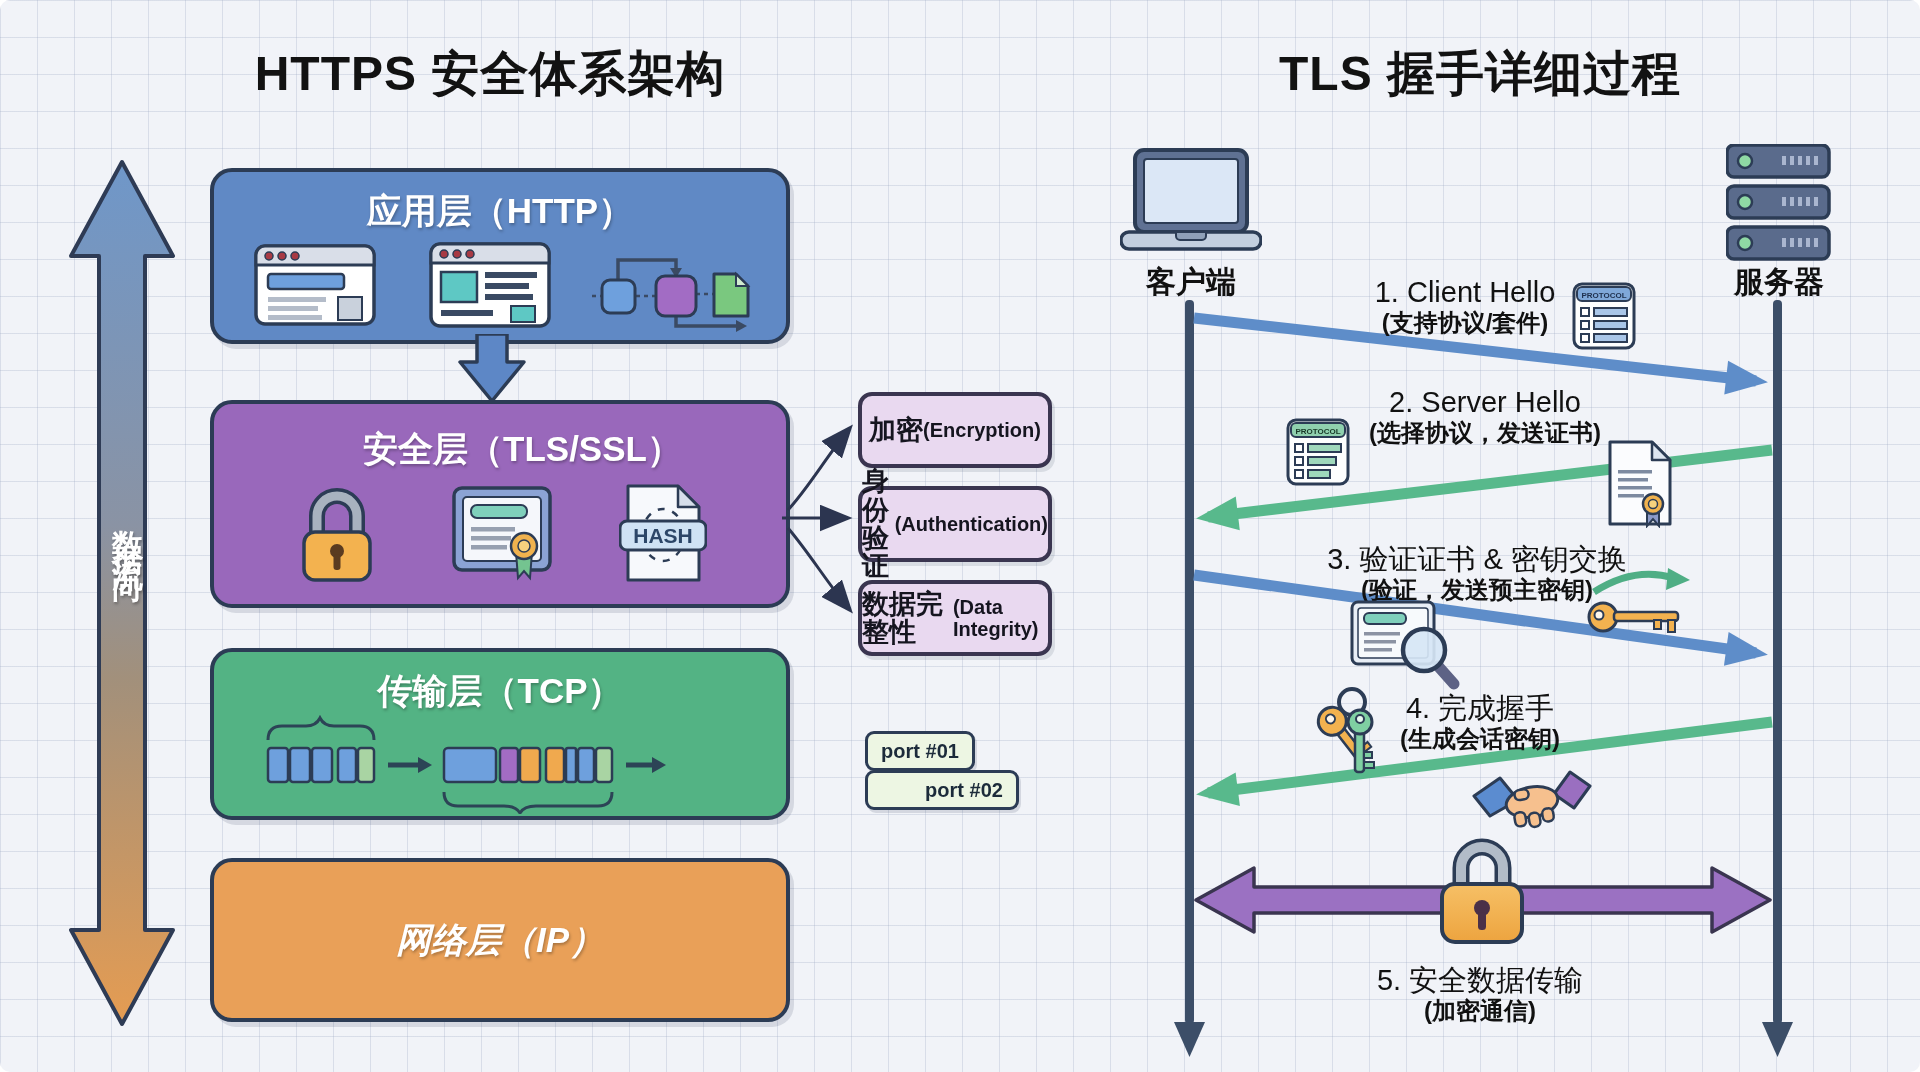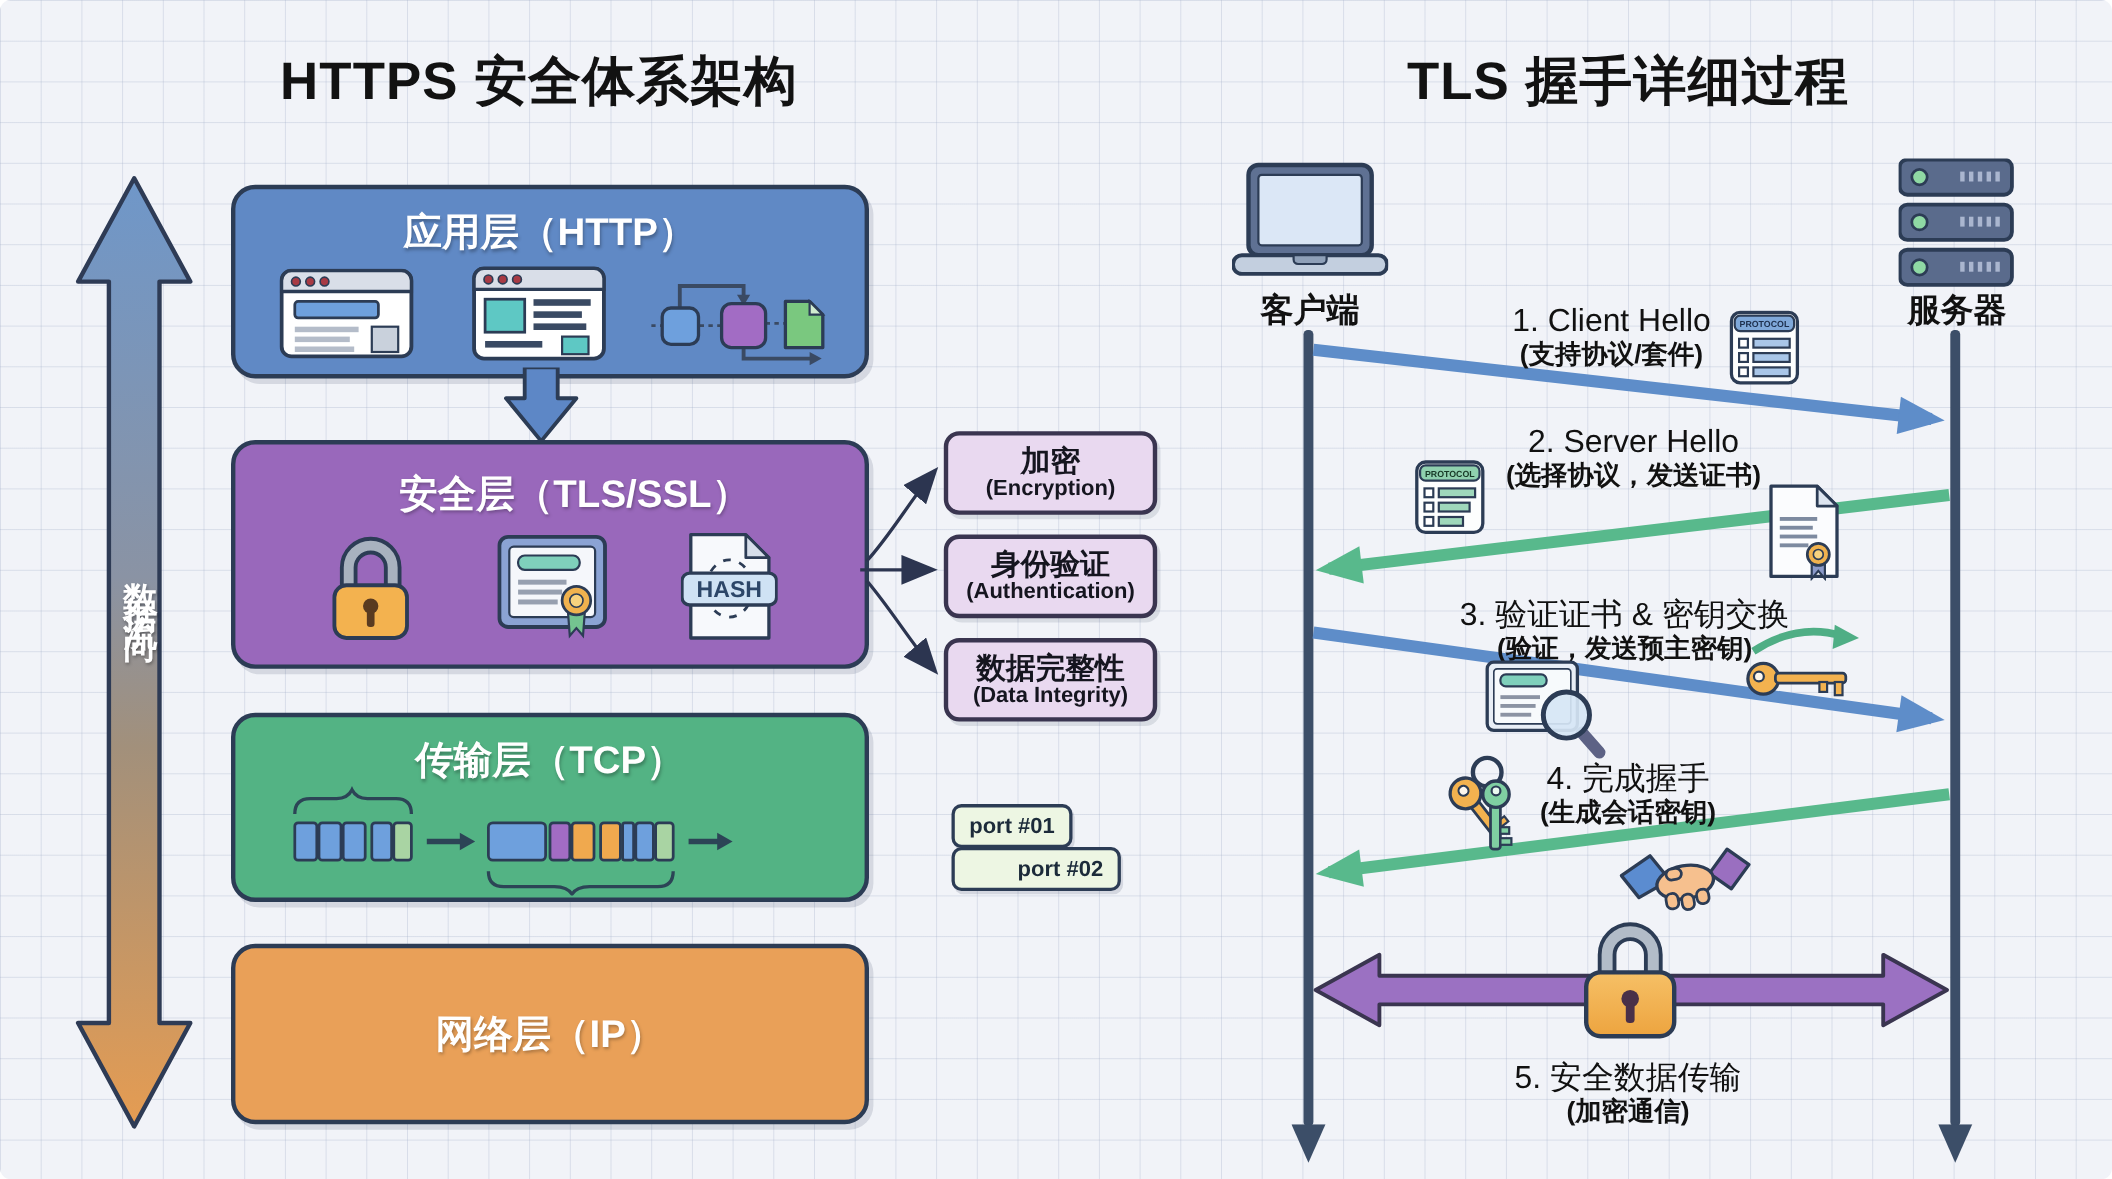--- a/index.html
+++ b/index.html
@@ -10,21 +10,21 @@
       linear-gradient(rgba(163,175,201,.32) 1px, transparent 1px),
       linear-gradient(90deg, rgba(163,175,201,.32) 1px, transparent 1px);
     background-size:37px 37px;border-radius:10px;}
   .abs{position:absolute;}
   .big-title{font-size:48px;font-weight:800;color:#121212;text-align:center;letter-spacing:1px;}
   .layer{position:absolute;left:210px;width:572px;border:4px solid #2c3c55;border-radius:22px;
     box-shadow:4px 5px 0 rgba(44,60,85,.14);}
   .layer-title{position:absolute;left:0;right:0;text-align:center;font-size:35px;font-weight:800;color:#fff;
     text-shadow:1px 2px 3px rgba(0,0,0,.28);}
   .callout{position:absolute;left:858px;width:186px;height:68px;background:#e9d9f0;border:4px solid #3a3550;
-    border-radius:14px;display:flex;flex-direction:column;align-items:center;justify-content:center;
+    border-radius:14px;display:flex;flex-direction:row;align-items:center;justify-content:center;
     box-shadow:3px 4px 0 rgba(44,60,85,.12);}
   .callout .zh{font-size:27px;font-weight:800;color:#15151f;line-height:1.05;}
   .callout .en{font-size:20px;font-weight:800;color:#15151f;line-height:1.1;}
   .actor-label{font-size:30px;font-weight:800;color:#111;text-align:center;}
   .lifeline{position:absolute;width:9px;background:#3c4e68;border-radius:4px;}
   .step{position:absolute;text-align:center;color:#111;}
   .step .step-title{font-size:29px;font-weight:400;line-height:1.15;}
   .step .step-sub{font-size:24px;font-weight:800;line-height:1.15;}
   .port-label{position:absolute;left:651px;width:104px;height:34px;background:#edf6e3;border:3px solid #2c3c55;
     border-radius:9px;font-size:20px;font-weight:800;color:#1c2b3a;display:flex;align-items:center;justify-content:center;
@@ -147,21 +147,21 @@
       <rect x="342" y="34" width="16" height="34" rx="3" fill="#a9d4a3" stroke="#2c3c55" stroke-width="2.5"></rect>
       <path d="M190,78 Q190,92 204,92 L250,92 Q262,92 266,99 Q270,92 282,92 L344,92 Q358,92 358,78" fill="none" stroke="#2c4456" stroke-width="3"></path>
       <line x1="372" y1="51" x2="400" y2="51" stroke="#2c4456" stroke-width="5"></line>
       <polygon points="398,43 398,59 412,51" fill="#2c4456"></polygon>
     </svg>
     <div class="port-label" style="top:79px;">port #01</div>
     <div class="port-label" style="top:118px;padding-left:44px;">port #02</div>
   </div>
 
   <div class="layer" style="top:858px;height:156px;background:#e9a058;display:flex;align-items:center;justify-content:center;">
-    <div style="font-size:35px;font-weight:800;color:#fff;text-shadow:1px 2px 3px rgba(0,0,0,.28);">网络层（IP）</div>
+    <div style="font-size:35px;font-weight:800;color:#fff;text-shadow:1px 2px 3px rgba(0,0,0,.28);font-style:italic;">网络层（IP）</div>
   </div>
 
   <svg class="abs" style="left:780px;top:390px;" width="90" height="270" viewBox="0 0 90 270">
     <defs>
       <marker id="ah" markerWidth="11" markerHeight="9" refX="9.5" refY="4.5" orient="auto">
         <path d="M0,0 L11,4.5 L0,9 z" fill="#2c3550"></path>
       </marker>
     </defs>
     <path d="M8,120 C30,96 48,64 70,38" fill="none" stroke="#2c3550" stroke-width="3" marker-end="url(#ah)"></path>
     <path d="M2,128 L68,128" fill="none" stroke="#2c3550" stroke-width="3" marker-end="url(#ah)"></path>

